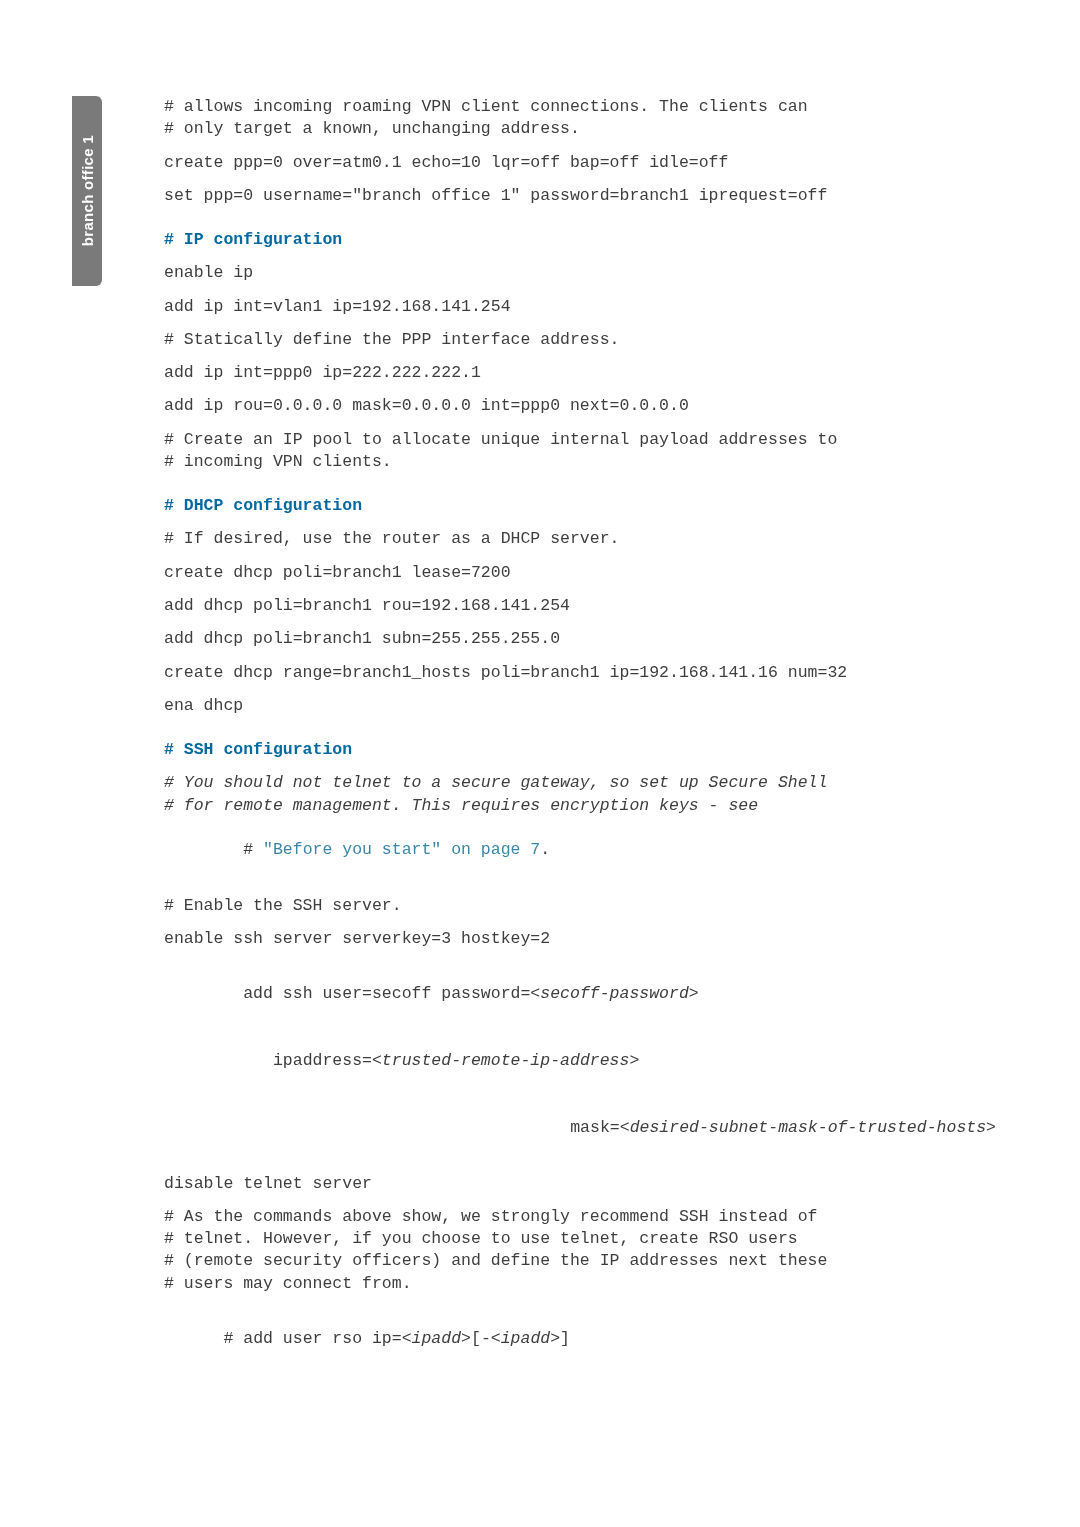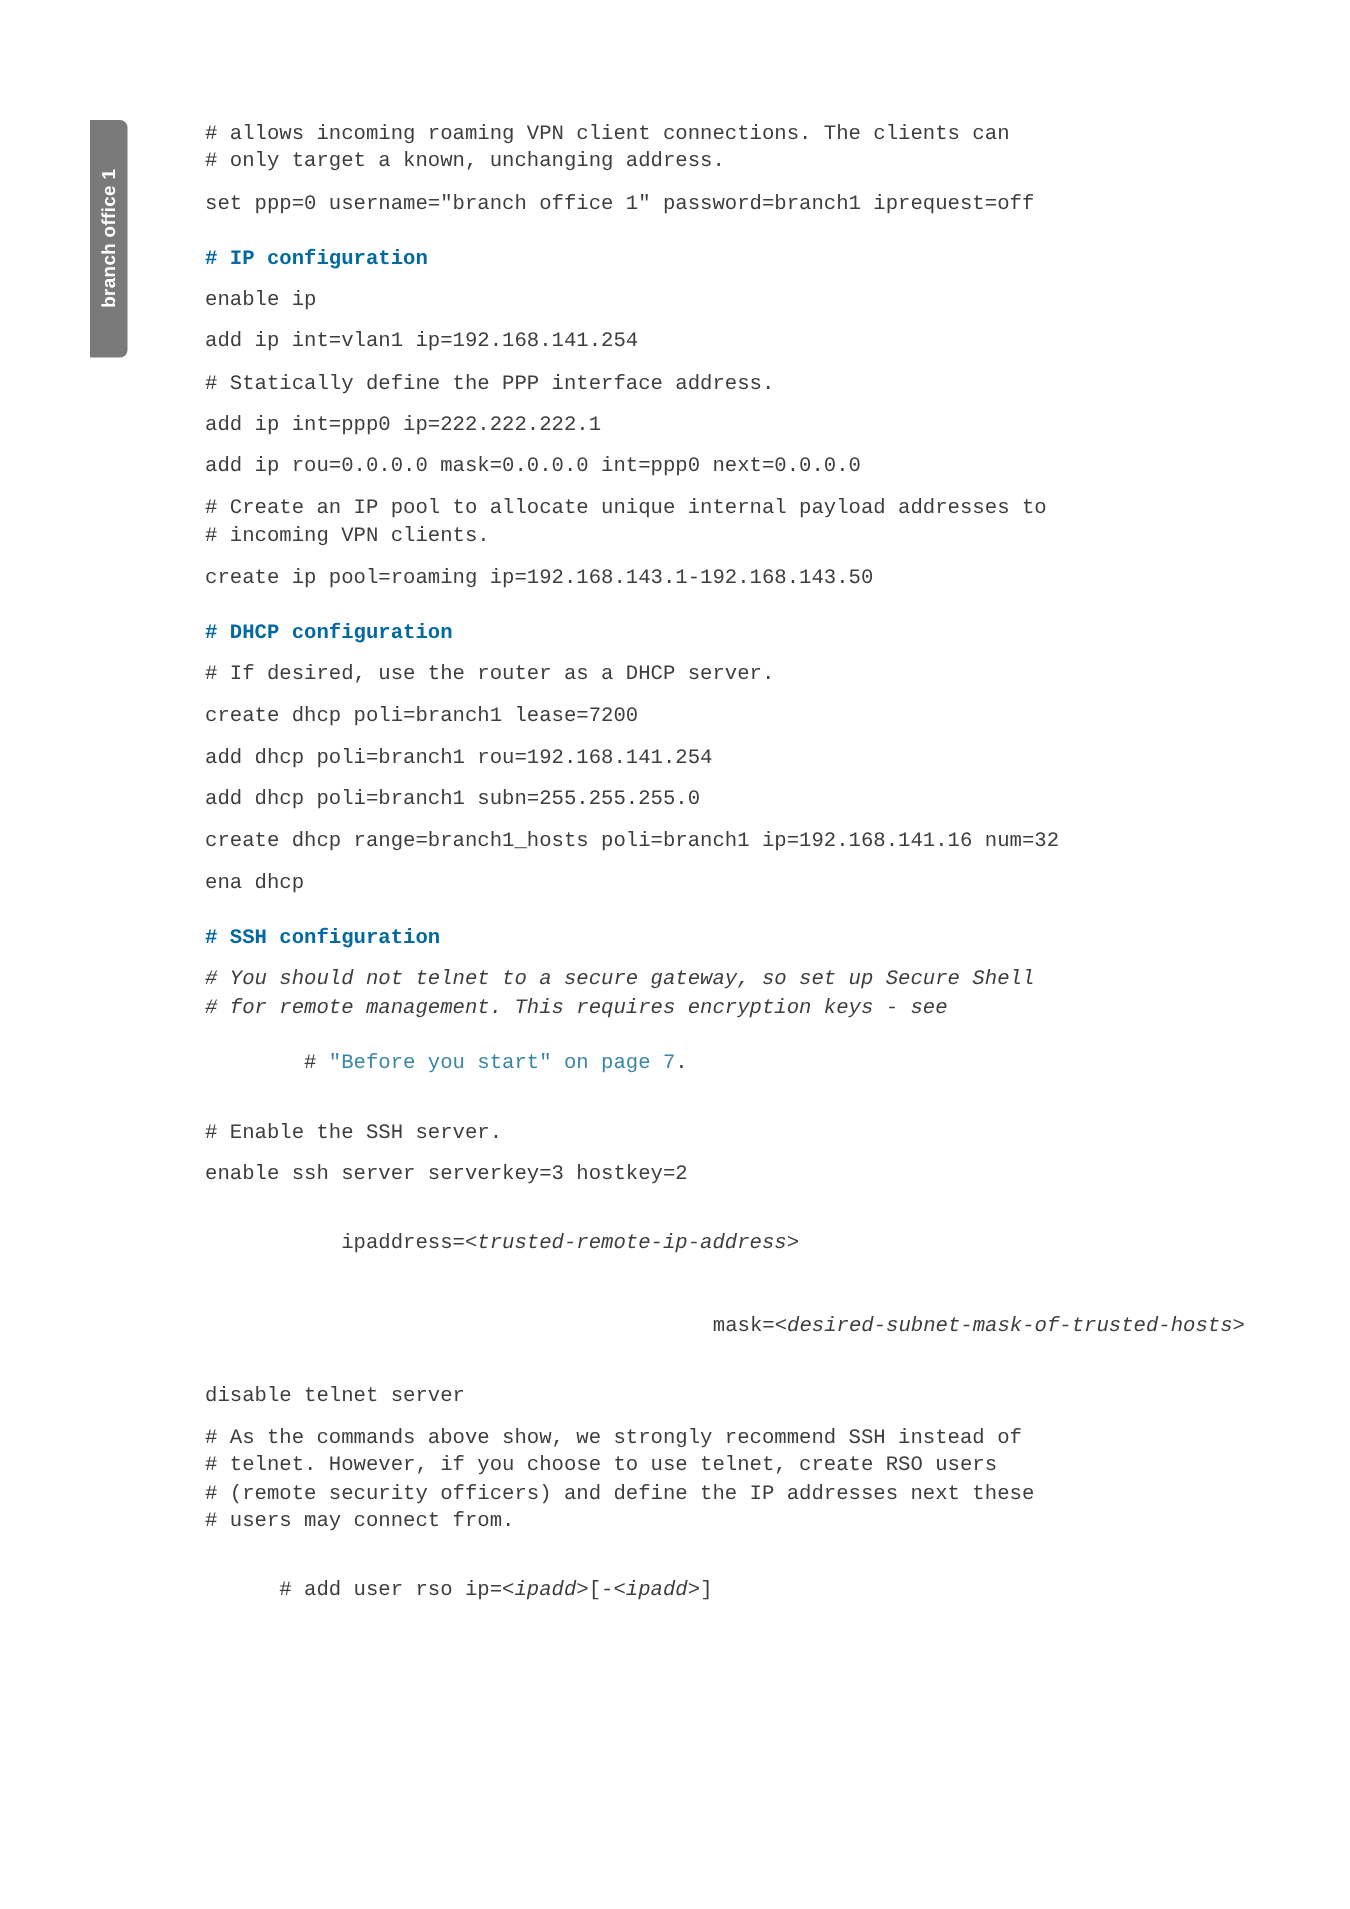--- a/index.html
+++ b/index.html
@@ -68,31 +68,31 @@
 <div class="page">
 
   <div class="side-tab">
     <span>branch office 1</span>
   </div>
 
   <div class="content">
 
     <div class="line comment"># allows incoming roaming VPN client connections. The clients can
 # only target a known, unchanging address.</div>
+    <div class="line code">create ppp=0 over=atm0.1 echo=10 lqr=off bap=off idle=off</div>
     <div class="line code">set ppp=0 username="branch office 1" password=branch1 iprequest=off</div>
 
     <div class="line heading"># IP configuration</div>
     <div class="line code">enable ip</div>
     <div class="line code">add ip int=vlan1 ip=192.168.141.254</div>
     <div class="line comment"># Statically define the PPP interface address.</div>
     <div class="line code">add ip int=ppp0 ip=222.222.222.1</div>
     <div class="line code">add ip rou=0.0.0.0 mask=0.0.0.0 int=ppp0 next=0.0.0.0</div>
     <div class="line comment"># Create an IP pool to allocate unique internal payload addresses to
 # incoming VPN clients.</div>
-    <div class="line code">create ip pool=roaming ip=192.168.143.1-192.168.143.50</div>
 
     <div class="line heading"># DHCP configuration</div>
     <div class="line comment"># If desired, use the router as a DHCP server.</div>
     <div class="line code">create dhcp poli=branch1 lease=7200</div>
     <div class="line code">add dhcp poli=branch1 rou=192.168.141.254</div>
     <div class="line code">add dhcp poli=branch1 subn=255.255.255.0</div>
     <div class="line code">create dhcp range=branch1_hosts poli=branch1 ip=192.168.141.16 num=32</div>
     <div class="line code">ena dhcp</div>
 
     <div class="line heading"># SSH configuration</div>
@@ -102,20 +102,23 @@
 # for remote management. This requires encryption keys - see</div>
       <div class="line comment" style="margin-bottom:0;">
         <span># </span><span class="link">"Before you start" on page 7</span><span>.</span>
       </div>
     </div>
 
     <div class="line comment"># Enable the SSH server.</div>
     <div class="line code">enable ssh server serverkey=3 hostkey=2</div>
 
     <div class="block code">
+      <div class="line" style="margin-bottom:0;">
+        <span>add ssh user=secoff password=&lt;</span><span class="italic">secoff-password</span><span>&gt;</span>
+      </div>
       <div class="line indent" style="margin-bottom:0;">
         <span>ipaddress=&lt;</span><span class="italic">trusted-remote-ip-address</span><span>&gt;</span>
       </div>
       <div class="line indent" style="margin-bottom:0;text-align:right;">
         <span>mask=&lt;</span><span class="italic">desired-subnet-mask-of-trusted-hosts</span><span>&gt;</span>
       </div>
     </div>
 
     <div class="line code">disable telnet server</div>
     <div class="line comment"># As the commands above show, we strongly recommend SSH instead of

